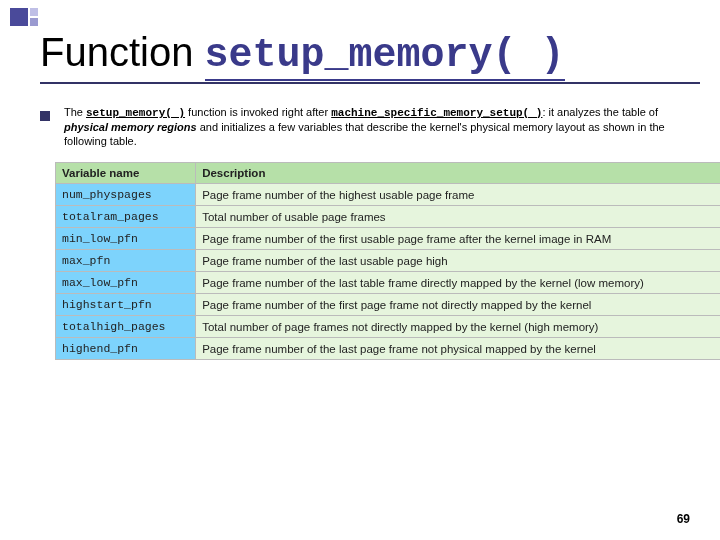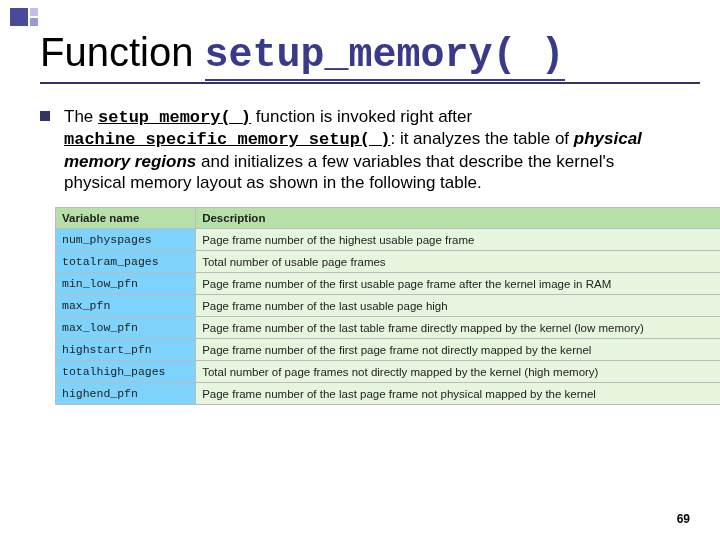--- a/index.html
+++ b/index.html
@@ -69,21 +69,21 @@
   }
   .bullet {
     width: 10px;
     height: 10px;
     background: #333366;
     margin-top: 5px;
     margin-right: 14px;
     flex: 0 0 auto;
   }
   .para {
-    font-size: 17px;
+    font-size: 11px;
     line-height: 1.25;
     color: #000;
   }
   .para .mono {
     font-family: "Courier New", monospace;
     font-weight: bold;
   }
   .para .under {
     text-decoration: underline;
   }

